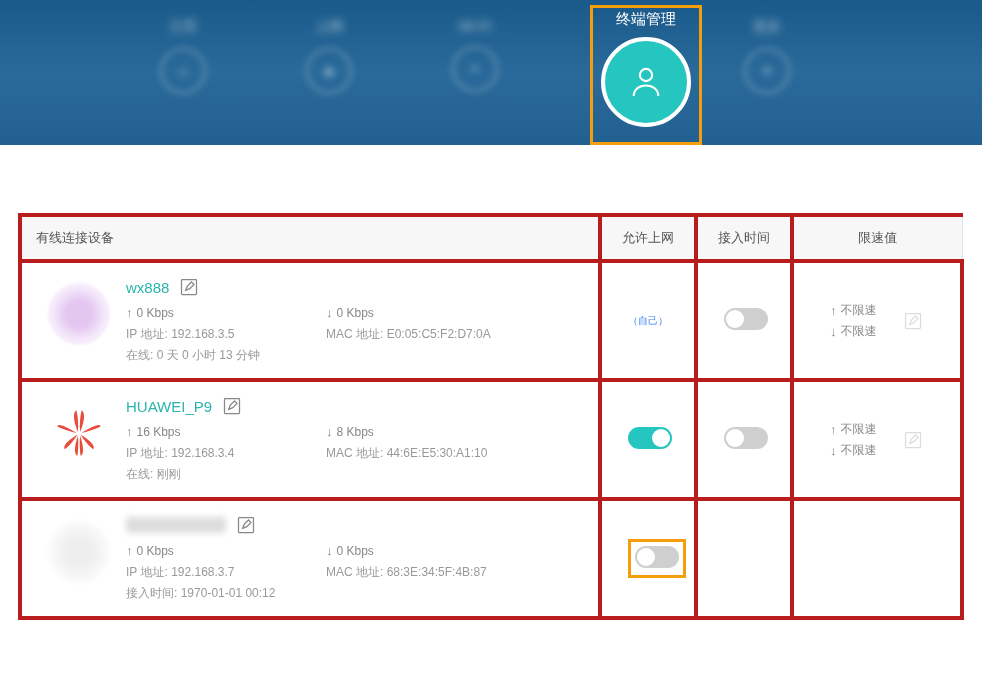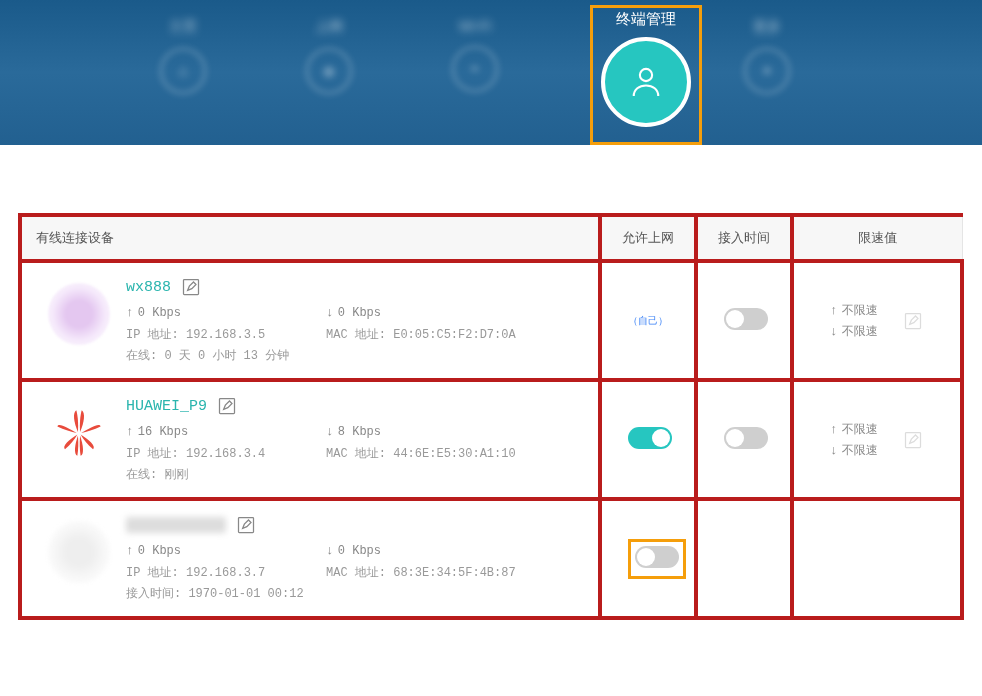--- a/index.html
+++ b/index.html
@@ -75,21 +75,21 @@
     .col-header th {
       background: #f7f7f7;
       padding: 12px 8px;
       font-size: 13px;
       color: #555;
       font-weight: normal;
       text-align: center;
     }
     .col-header th:last-child { border-right: none; }
 
-    .device-row td { padding: 14px 26px; vertical-align: middle; font-size: 12px; color: #888; font-family: Liberation Mono, monospace; }
+    .device-row td { padding: 14px 26px; vertical-align: middle; font-size: 12px; color: #888; }
     .device-cell { display: flex; align-items: flex-start; gap: 16px; }
     .avatar { width: 62px; height: 62px; border-radius: 50%; flex: 0 0 auto; margin-top: 6px; }
     .avatar-generic { background: radial-gradient(circle at 50% 50%, #e4c7f0 30%, #f5e9fb 60%, #fff 100%); filter: blur(1px); }
     .avatar-huawei { display: flex; align-items: center; justify-content: center; }
     .avatar-blocked { background: radial-gradient(circle at 50% 50%, #eee 30%, #f8f8f8 60%, #fff 100%); filter: blur(2px); }
 
     .device-info { flex: 1; }
     .device-name-row { display: flex; align-items: center; gap: 10px; margin-bottom: 8px; }
     .device-name { color: #2bb5ae; font-size: 15px; }
     .device-name.blurred { color: #ccc; filter: blur(3px); background: #ddd; border-radius: 2px; width: 100px; height: 16px; }

